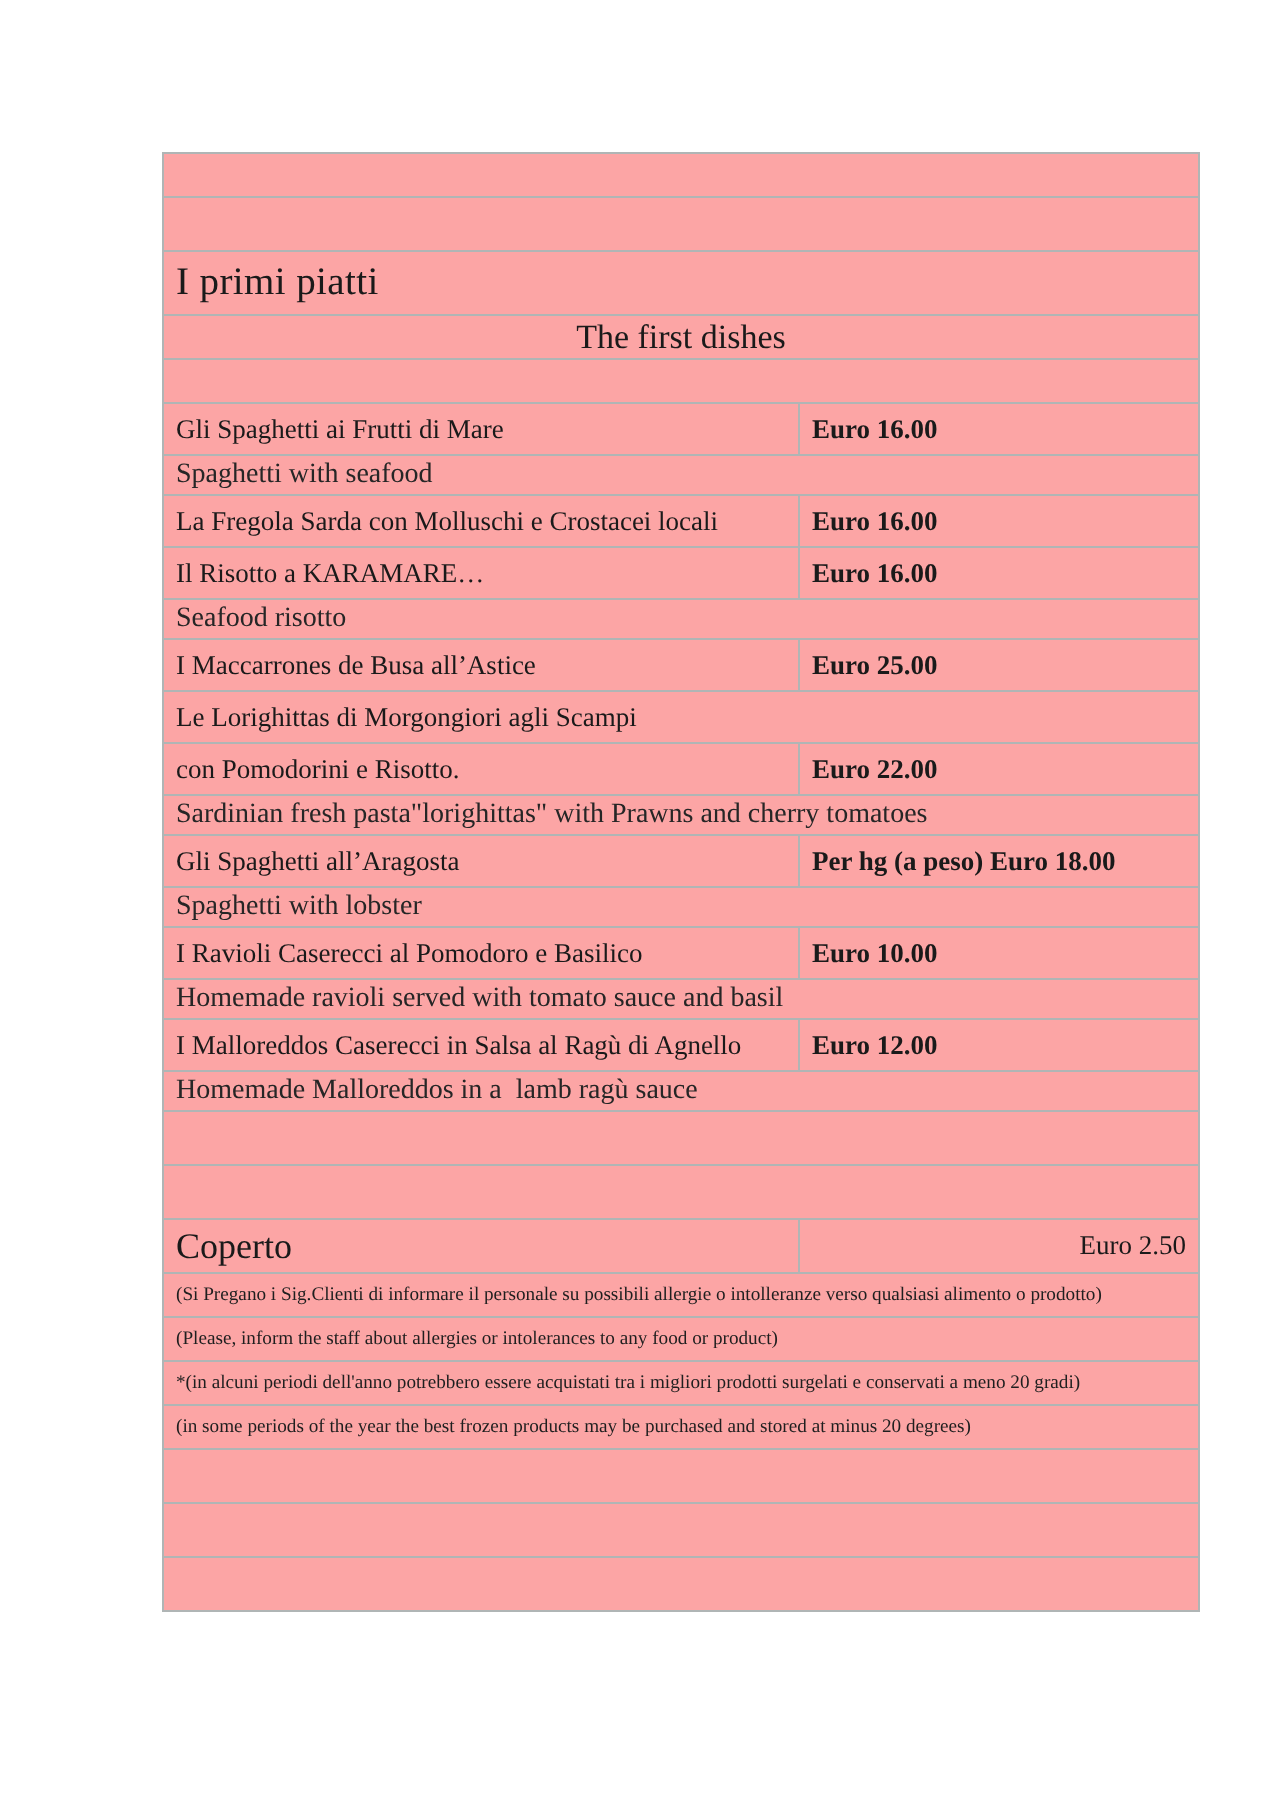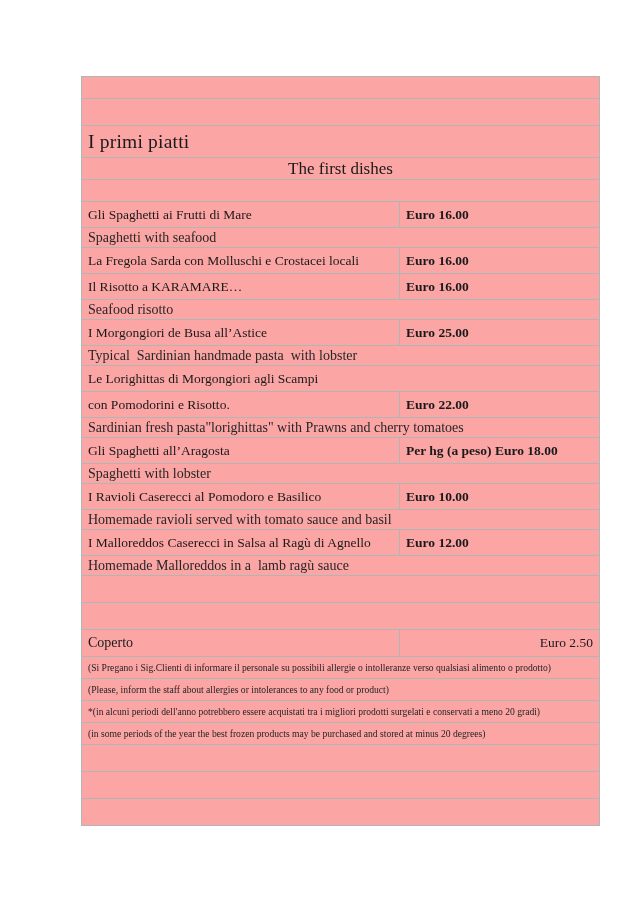--- a/index.html
+++ b/index.html
@@ -75,21 +75,21 @@
     color: #262626;
   }
   td.note-cell {
     height: 21px;
     font-size: 9.6px;
     white-space: pre;
     color: #1f1f1f;
   }
   td.coperto-name {
     height: 26px;
-    font-size: 14px;
+    font-size: 18px;
     margin-left: 44px;
   }
   td.coperto-price {
     height: 26px;
     font-size: 13.5px;
     text-align: right;
     padding-right: 13px;
     white-space: pre;
   }
 </style>
@@ -136,25 +136,22 @@
 
       <tr>
         <td class="dish-name">Il Risotto a KARAMARE…</td>
         <td class="dish-price">Euro 16.00</td>
       </tr>
       <tr class="tint">
         <td colspan="2" class="desc-cell">Seafood risotto</td>
       </tr>
 
       <tr>
-        <td class="dish-name">I Morgongiori de Busa all’Astice</td>
+        <td class="dish-name">I Maccarrones de Busa all’Astice</td>
         <td class="dish-price">Euro 25.00</td>
-      </tr>
-      <tr class="tint">
-        <td colspan="2" class="desc-cell">Typical  Sardinian handmade pasta  with lobster</td>
       </tr>
 
       <tr>
         <td colspan="2" class="dish-name">Le Lorighittas di Morgongiori agli Scampi</td>
       </tr>
       <tr class="tint">
         <td class="dish-name">con Pomodorini e Risotto.</td>
         <td class="dish-price">Euro 22.00</td>
       </tr>
       <tr>

